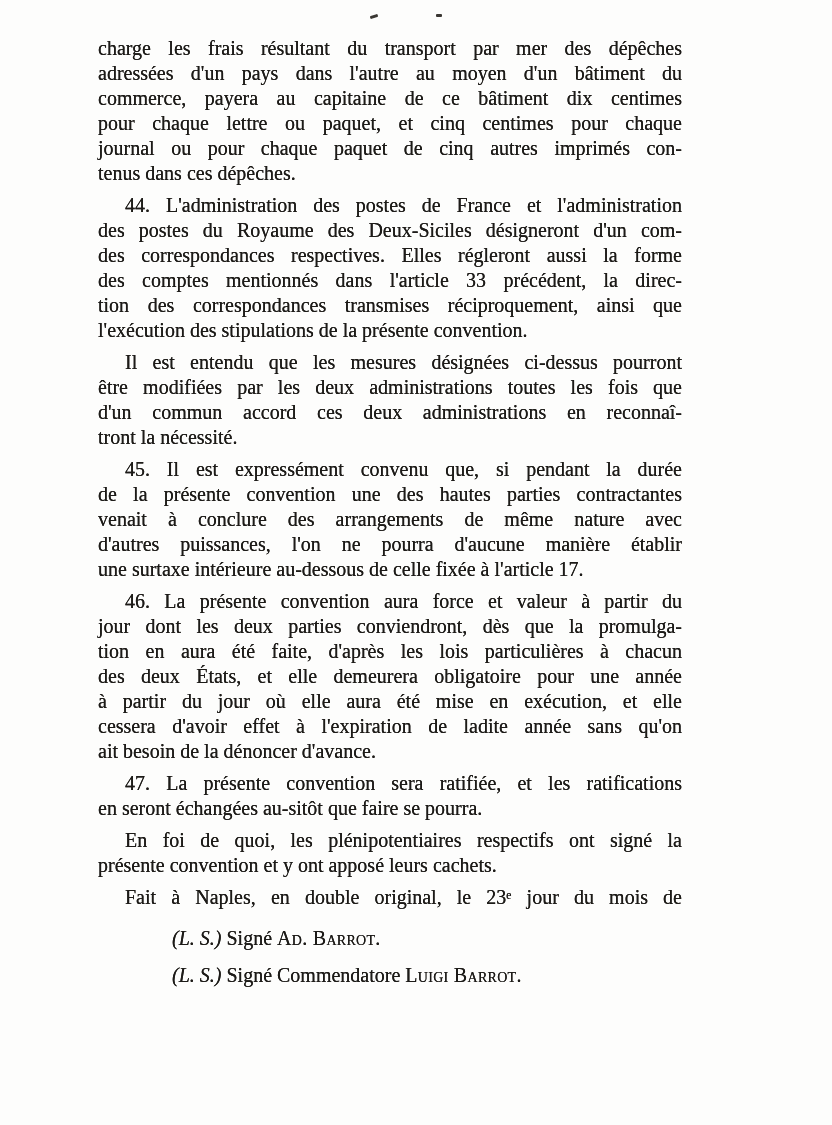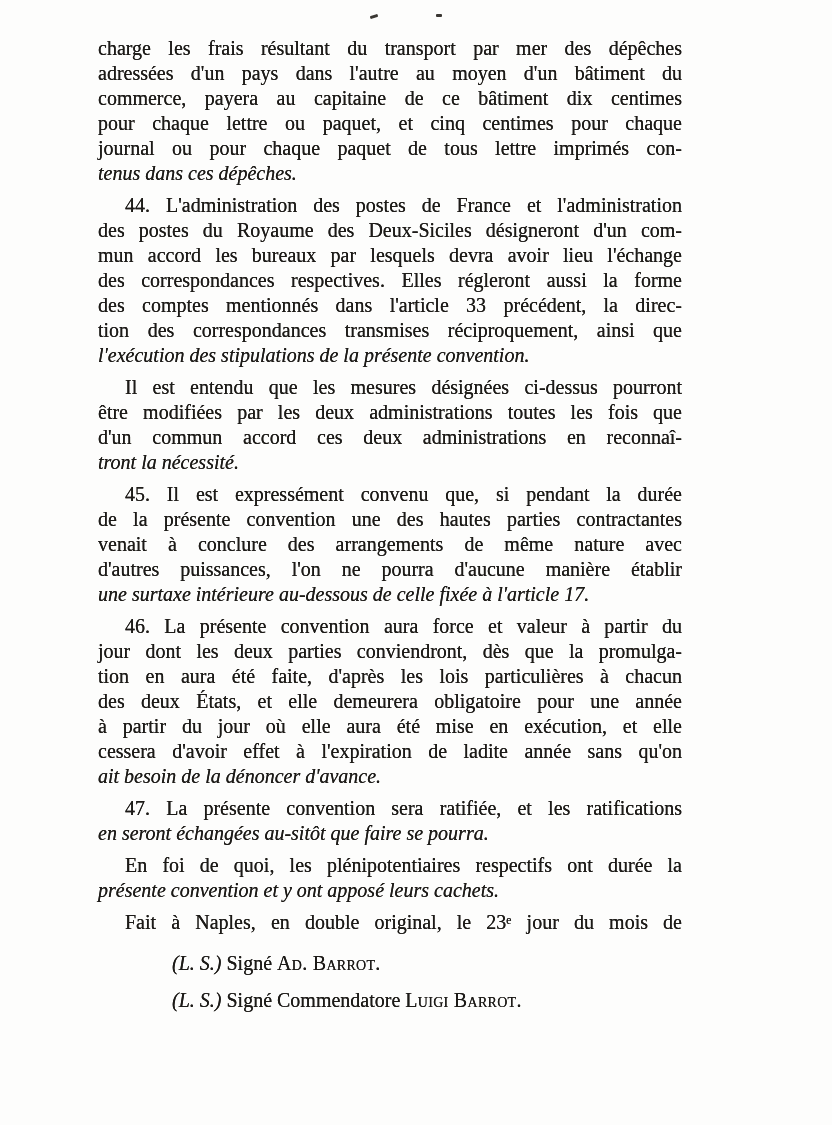--- a/index.html
+++ b/index.html
@@ -31,21 +31,21 @@
     line-height: 25px;
     text-shadow: 0 0 0.35px currentColor; 
   }
   .para { margin: 0; }
   .para + .para { margin-top: 7px; }
   .line {
     text-align: justify;
     text-align-last: justify;
     white-space: normal;
   }
-  .line.last { text-align-last: left; font-style: italic; }
+  .line.last { text-align-last: left; }
   .para.indent .line:first-child { text-indent: 27px; }
   .signature-block {
     margin-top: 16px;
     margin-left: 74px;
   }
   .signature-line { margin-bottom: 12px; line-height: 25px; }
   .seal { font-style: italic; }
   .sig-name { font-variant: small-caps; letter-spacing: 0.3px; }
 </style>
 </head>
@@ -54,27 +54,26 @@
 <div class="page">
   <div class="speck speck-1"></div>
   <div class="speck speck-2"></div>
 
   <div class="text-block" id="text-block">
       <div class="para">
         <div class="line">charge les frais résultant du transport par mer des dépêches</div>
         <div class="line">adressées d'un pays dans l'autre au moyen d'un bâtiment du</div>
         <div class="line">commerce, payera au capitaine de ce bâtiment dix centimes</div>
         <div class="line">pour chaque lettre ou paquet, et cinq centimes pour chaque</div>
-        <div class="line">journal ou pour chaque paquet de tous lettre imprimés con-</div>
+        <div class="line">journal ou pour chaque paquet de cinq autres imprimés con-</div>
         <div class="line last">tenus dans ces dépêches.</div>
       </div>
       <div class="para indent">
         <div class="line">44. L'administration des postes de France et l'administration</div>
         <div class="line">des postes du Royaume des Deux-Siciles désigneront d'un com-</div>
-        <div class="line">mun accord les bureaux par lesquels devra avoir lieu l'échange</div>
         <div class="line">des correspondances respectives. Elles régleront aussi la forme</div>
         <div class="line">des comptes mentionnés dans l'article 33 précédent, la direc-</div>
         <div class="line">tion des correspondances transmises réciproquement, ainsi que</div>
         <div class="line last">l'exécution des stipulations de la présente convention.</div>
       </div>
       <div class="para indent">
         <div class="line">Il est entendu que les mesures désignées ci-dessus pourront</div>
         <div class="line">être modifiées par les deux administrations toutes les fois que</div>
         <div class="line">d'un commun accord ces deux administrations en reconnaî-</div>
         <div class="line last">tront la nécessité.</div>
@@ -93,21 +92,21 @@
         <div class="line">des deux États, et elle demeurera obligatoire pour une année</div>
         <div class="line">à partir du jour où elle aura été mise en exécution, et elle</div>
         <div class="line">cessera d'avoir effet à l'expiration de ladite année sans qu'on</div>
         <div class="line last">ait besoin de la dénoncer d'avance.</div>
       </div>
       <div class="para indent">
         <div class="line">47. La présente convention sera ratifiée, et les ratifications</div>
         <div class="line last">en seront échangées au-sitôt que faire se pourra.</div>
       </div>
       <div class="para indent">
-        <div class="line">En foi de quoi, les plénipotentiaires respectifs ont durée la</div>
+        <div class="line">En foi de quoi, les plénipotentiaires respectifs ont signé la</div>
         <div class="line last">présente convention et y ont apposé leurs cachets.</div>
       </div>
       <div class="para indent">
         <div class="line">Fait à Naples, en double original, le 23ᵉ jour du mois de</div>
       </div>
       <div class="signature-block">
         <div class="signature-line"><span class="seal">(L. S.)</span> <span>Signé</span> <span class="sig-name">Ad. Barrot.</span></div>
         <div class="signature-line"><span class="seal">(L. S.)</span> <span>Signé Commendatore</span> <span class="sig-name">Luigi Barrot.</span></div>
       </div>
     </div>

